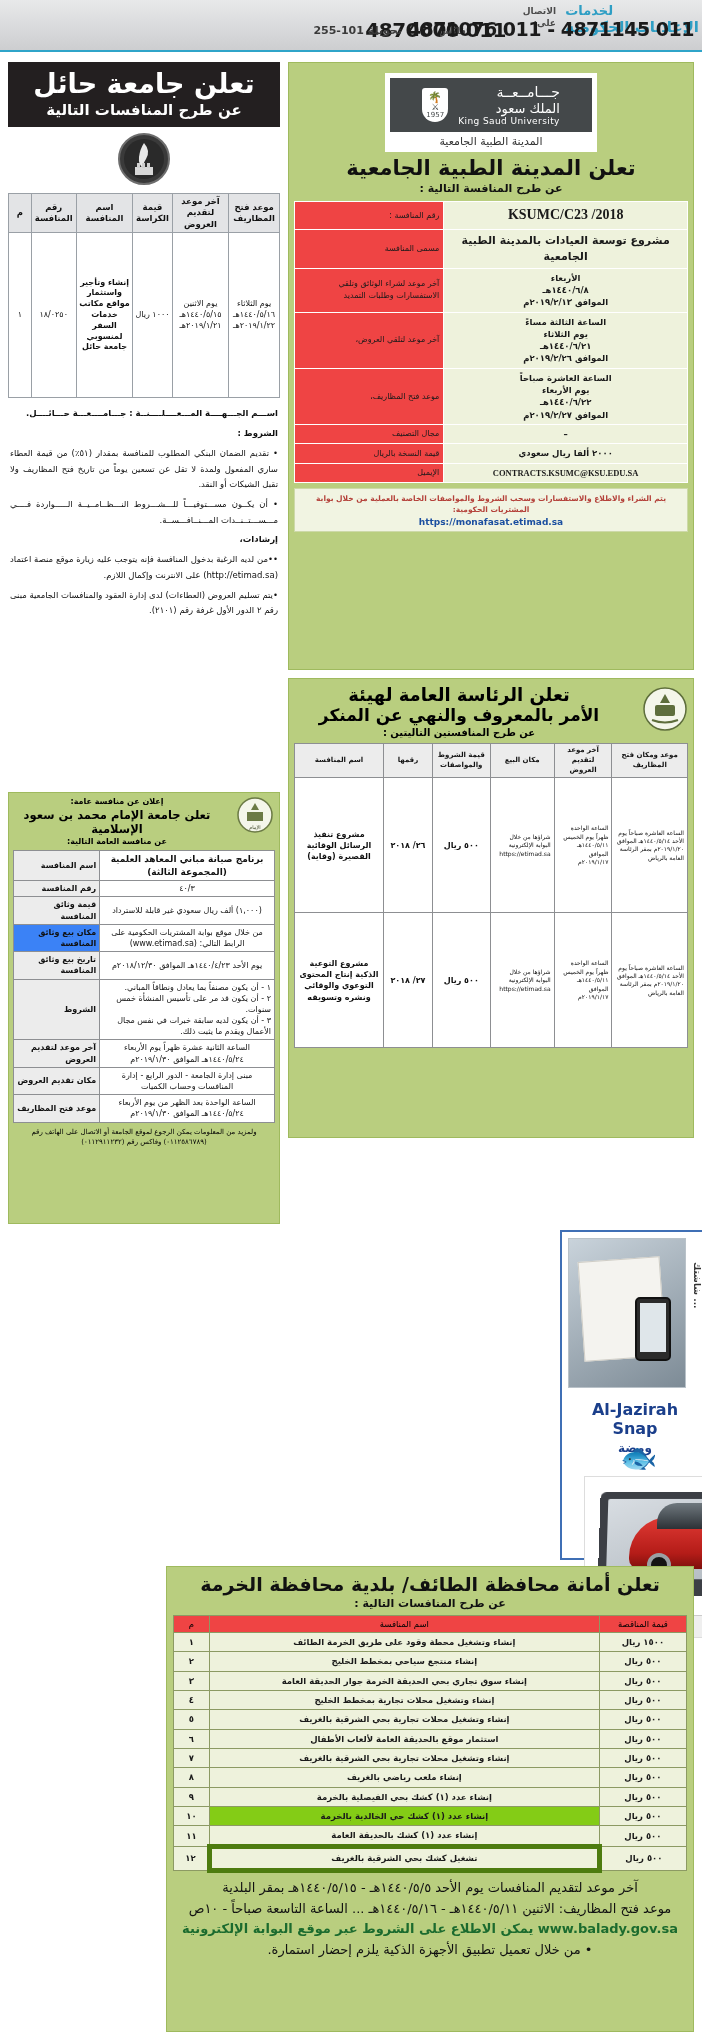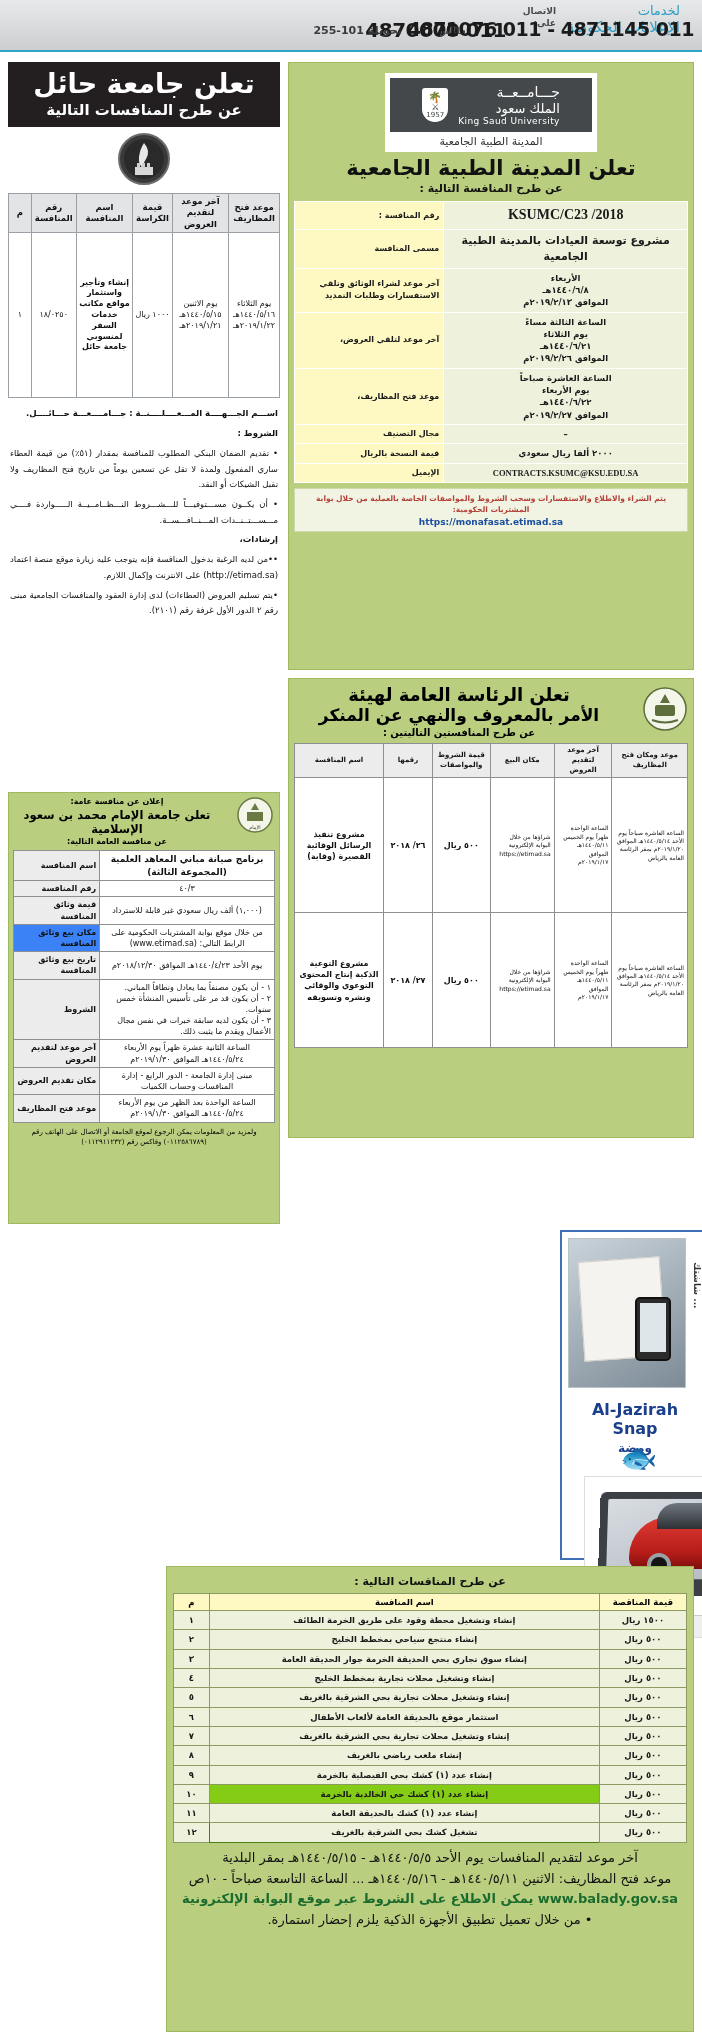--- a/index.html
+++ b/index.html
@@ -11,22 +11,22 @@
   }
   .page { position: relative; width: 702px; height: 2040px; background:#fff; }
 
   
   .topbar {
     position: absolute; left:0; top:0; width:702px; height:52px;
     background: linear-gradient(180deg,#e8e9ea 0%, #d9dadc 55%, #cdced0 100%);
     border-bottom: 2px solid #2fa4c9;
   }
   .topbar .svc {
-    position:absolute; right:22px; top:4px; text-align:right;
-    color:#2e9ec4; font-weight:normal; line-height:1.15;
+    position:absolute; right:3px; top:4px; text-align:left;
+    color:#2e9ec4; font-weight:bold; line-height:1.15;
   }
   .topbar .svc .l1 { font-size:13px; }
   .topbar .svc .l2 { font-size:15px; }
   .topbar .callrow {
     position:absolute; right:146px; top:6px; text-align:right;
     color:#4a4a4a; font-size:9px; font-weight:bold; line-height:1.3;
   }
   .topbar .bignum {
     position:absolute; top:18px; font-weight:bold; color:#1b1b1b;
     font-family:"DejaVu Sans","Liberation Sans",sans-serif; letter-spacing:-0.5px;
@@ -52,21 +52,21 @@
   
   table { border-collapse:collapse; width:100%; }
   .gtbl td, .gtbl th {
     border:1px solid #9aa0a6; font-size:8px; text-align:center;
     padding:2px 1px; vertical-align:middle; line-height:1.35; color:#111;
   }
   .gtbl th { background:#e3e4e6; font-weight:bold; font-size:8.5px; }
 
   .otbl td { border:1px solid #fff; font-size:8.5px; padding:3px 4px;
              vertical-align:middle; line-height:1.45; color:#1a1a1a; }
-  .otbl .lbl { background:#fef9c3; font-weight:bold; text-align:right; width:38%; font-size:8px;}
+  .otbl .lbl { background:#ef4444; font-weight:normal; text-align:right; width:38%; font-size:8px;}
   .otbl .val { background:#eef2dc; text-align:center; font-weight:bold; }
 
   .wtbl td, .wtbl th {
     border:1px solid #8d8f92; font-size:8px; padding:2px 3px;
     line-height:1.4; color:#111; vertical-align:middle;
   }
   .wtbl th { background:#ececec; font-weight:bold; text-align:center; }
 
   .hdr-olive-title { text-align:center; color:#111; font-weight:bold; }
 
@@ -443,20 +443,21 @@
 
     </div>
 
     <div class="botbar">
 
       <span>اختيار .. أفضل</span>
     </div>
   </div>
 
   <div class="blk olive" style="left:166px; top:1566px; width:528px; height:466px; padding:6px;">
+    <div class="hdr-olive-title" style="font-size:19px;">تعلن أمانة محافظة الطائف/ بلدية محافظة الخرمة</div>
     <div class="hdr-olive-title" style="font-size:11px;margin:2px 0 5px 0;">عن طرح المنافسات التالية :</div>
 
     <table class="otbl" style="border:1px solid #8c9a63;">
       <thead>
         <tr>
           <th class="lbl" style="width:17%;text-align:center;border:1px solid #8c9a63;font-size:8.5px;padding:3px">قيمة المناقصة</th>
           <th class="lbl" style="width:76%;text-align:center;border:1px solid #8c9a63;font-size:8.5px;padding:3px">اسم المنافسة</th>
           <th class="lbl" style="width:7%;text-align:center;border:1px solid #8c9a63;font-size:8.5px;padding:3px">م</th>
         </tr>
       </thead>
@@ -511,21 +512,21 @@
           <td style="background:#84cc16;text-align:center;font-weight:bold;border:1px solid #8c9a63">إنشاء عدد (١) كشك حي الخالدية بالخرمة</td>
           <td class="val" style="border:1px solid #8c9a63">١٠</td>
         </tr>
         <tr>
           <td class="val" style="border:1px solid #8c9a63">٥٠٠ ريال</td>
           <td style="background:#eef2dc;text-align:center;font-weight:bold;border:1px solid #8c9a63">إنشاء عدد (١) كشك بالحديقة العامة</td>
           <td class="val" style="border:1px solid #8c9a63">١١</td>
         </tr>
         <tr>
           <td class="val" style="border:1px solid #8c9a63">٥٠٠ ريال</td>
-          <td style="background:#eef2dc;text-align:center;font-weight:bold;border:1px solid #4d7c0f">تشغيل كشك بحي الشرقية بالغريف</td>
+          <td style="background:#eef2dc;text-align:center;font-weight:bold;border:5px solid #4d7c0f">تشغيل كشك بحي الشرقية بالغريف</td>
           <td class="val" style="border:1px solid #8c9a63">١٢</td>
         </tr>
       </tbody>
     </table>
 
     <div class="foot-note" style="margin-top:5px;">
       <div>آخر موعد لتقديم المنافسات يوم الأحد ١٤٤٠/٥/٥هـ - ١٤٤٠/٥/١٥هـ بمقر البلدية</div>
       <div>موعد فتح المظاريف: الاثنين ١٤٤٠/٥/١١هـ - ١٤٤٠/٥/١٦هـ ... الساعة التاسعة صباحاً - ١٠ص</div>
       <div class="green-link">www.balady.gov.sa يمكن الاطلاع على الشروط عبر موقع البوابة الإلكترونية</div>
       <div>• من خلال تعميل تطبيق الأجهزة الذكية يلزم إحضار استمارة.</div>

